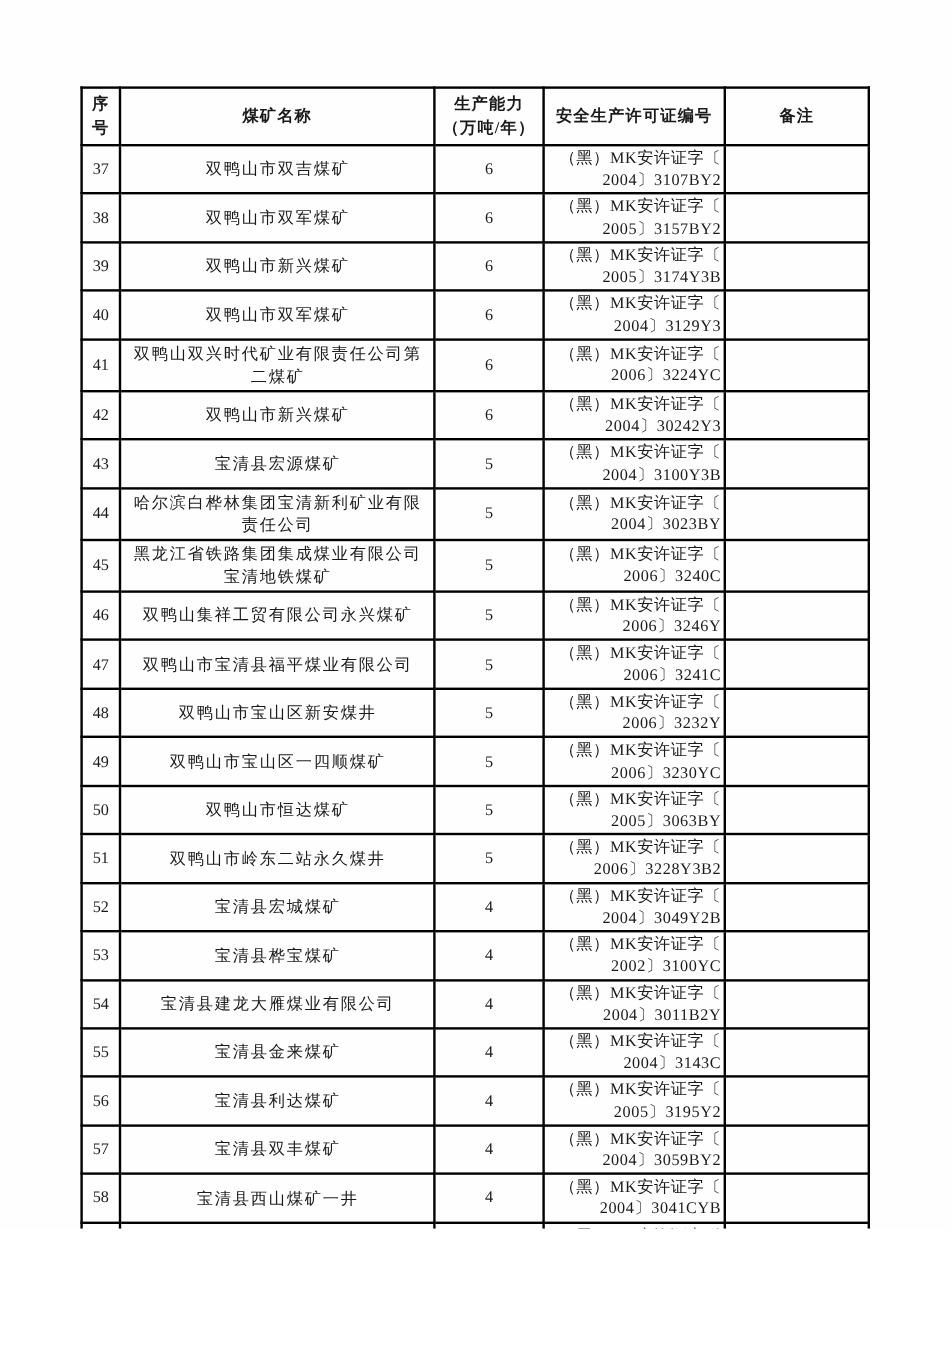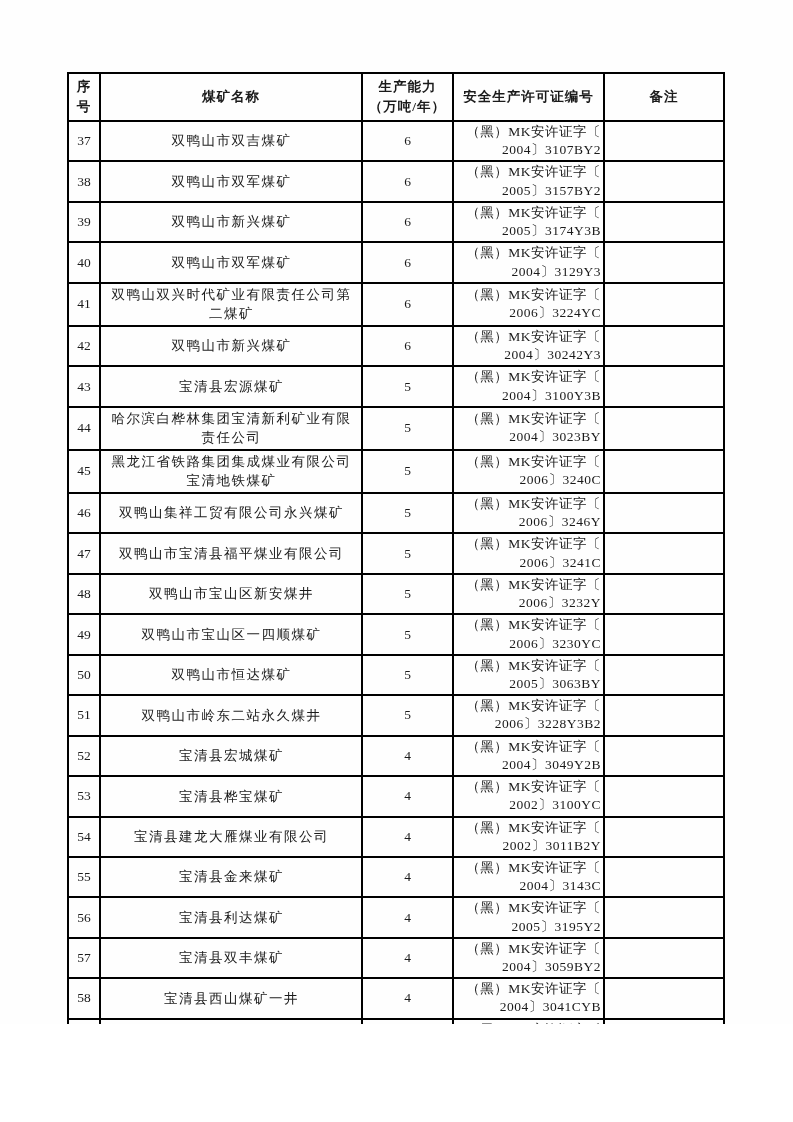--- a/index.html
+++ b/index.html
@@ -288,21 +288,21 @@
     </td>
     <td class="c-remark"></td>
   </tr>
 
   <tr>
     <td class="c-seq">54</td>
     <td class="c-name">宝清县建龙大雁煤业有限公司</td>
     <td class="c-cap">4</td>
     <td class="c-cert">
       <div>（黑）MK安许证字〔</div>
-      <div>2002〕3011B2Y</div>
+      <div>2004〕3011B2Y</div>
     </td>
     <td class="c-remark"></td>
   </tr>
 
   <tr>
     <td class="c-seq">55</td>
     <td class="c-name">宝清县金来煤矿</td>
     <td class="c-cap">4</td>
     <td class="c-cert">
       <div>（黑）MK安许证字〔</div>

